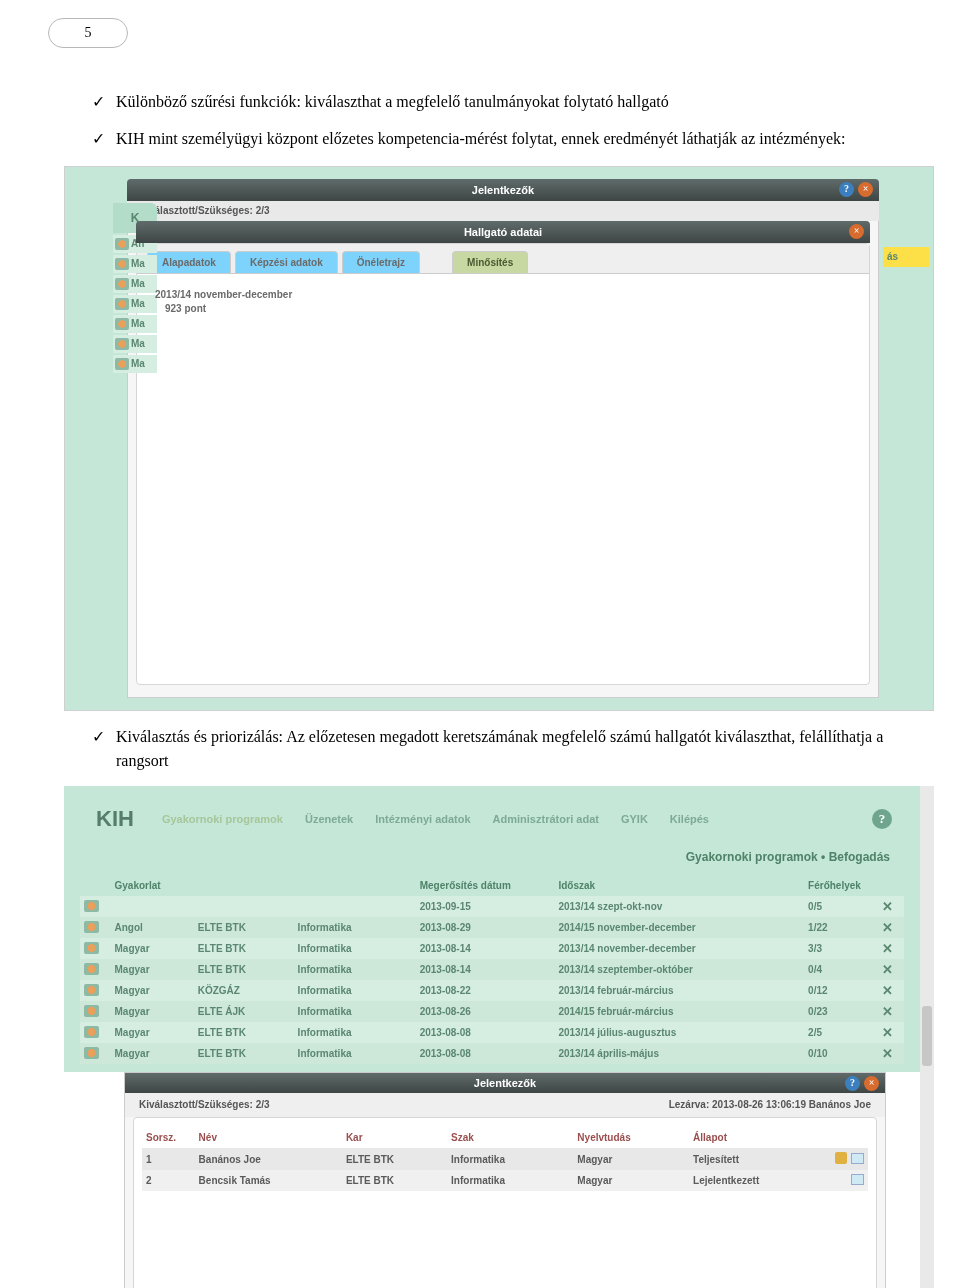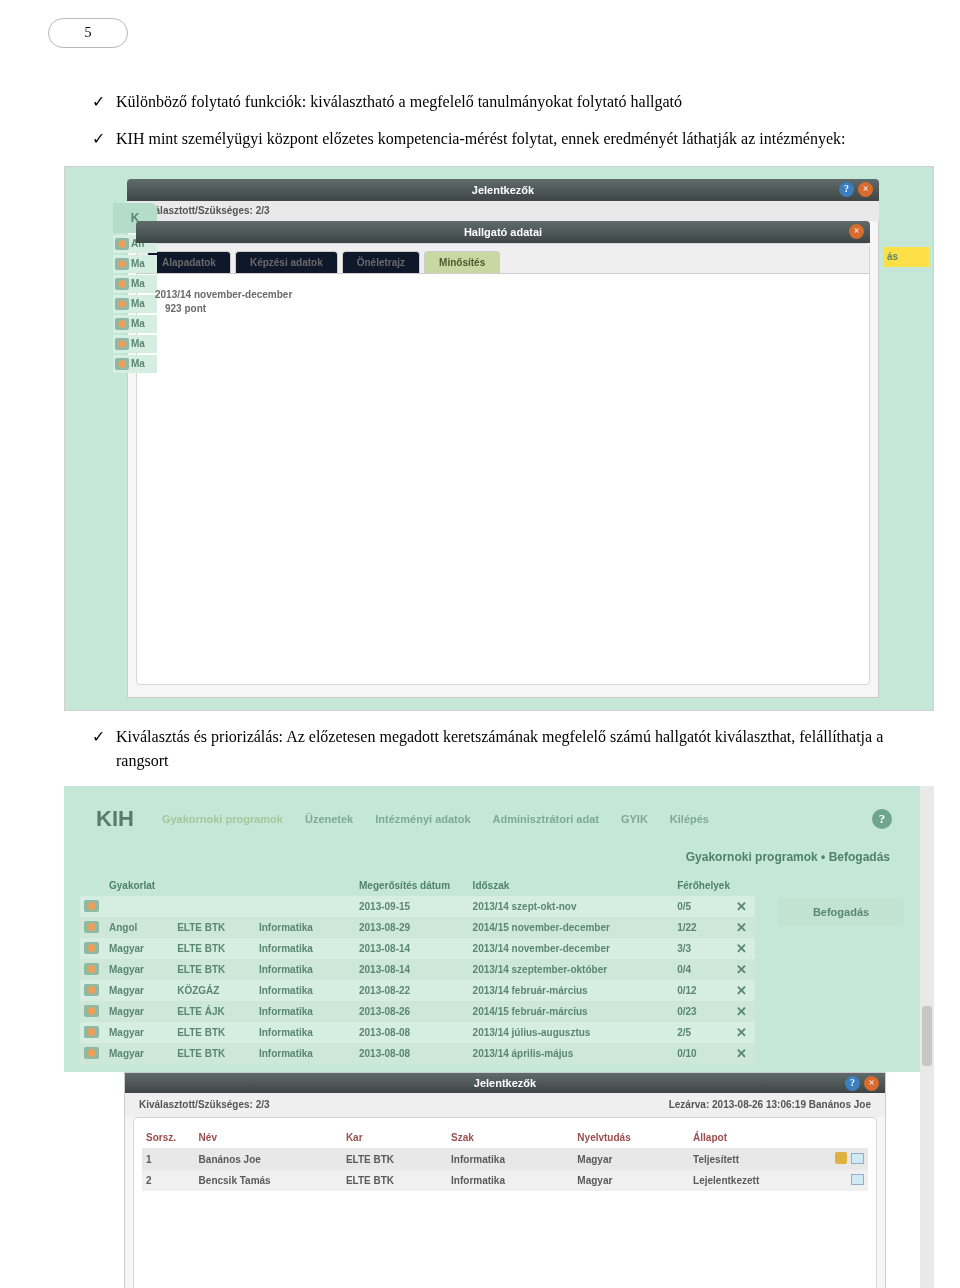--- a/index.html
+++ b/index.html
@@ -19,22 +19,22 @@
   .right-peek { position: absolute; right: -50px; top: 68px; width: 46px; height: 20px; background: #fde047; font: bold 10px Verdana,sans-serif; color: #5a8770; line-height: 20px; padding-left: 4px; }
   .modal-titlebar { height: 22px; background: linear-gradient(#5f6b6a,#3e4645); color: #fff; font: bold 11px Verdana,sans-serif; display: flex; align-items: center; justify-content: center; position: relative; border-radius: 4px 4px 0 0; }
   .modal-icons { position: absolute; right: 6px; top: 3px; display: flex; gap: 4px; }
   .ticon { width: 15px; height: 15px; border-radius: 50%; font: bold 10px Verdana; color:#fff; text-align:center; line-height:14px; }
   .ticon.help { background:#3b7fbf; }
   .ticon.close { background:#d86b2e; }
   .modal-strip { height: 20px; background: #e9e9e9; color: #555; font: bold 10px Verdana,sans-serif; padding: 4px 12px; white-space: nowrap; overflow: hidden; }
   .modal-inner { background: #f6f6f6; border: 1px solid #ccc; border-top: none; padding: 0 0 4px 0; }
   .modal-body { background: #fff; border: 1px solid #d6d6d6; margin: 0 8px 8px 8px; border-radius: 4px; }
   .tabs-row { height: 30px; background: #efefef; display: flex; align-items: flex-end; padding-left: 10px; gap: 4px; border-bottom: 1px solid #ccc; }
-  .tab { padding: 5px 14px 5px 14px; font: bold 10px Verdana,sans-serif; color: #6a6a6a; background: #0f172a; border: 1px solid #ccc; border-bottom: none; border-radius: 4px 4px 0 0; }
-  .tab.active { background: #c7d8a2; color: #4a5a31; }
+  .tab { padding: 5px 14px 5px 14px; font: bold 10px Verdana,sans-serif; color: #6a6a6a; background: #7dd3fc; border: 1px solid #ccc; border-bottom: none; border-radius: 4px 4px 0 0; }
+  .tab.active { background: #c7d8a2; color: #4a5a31; margin-left: 28px; }
   .tab-content { height: 410px; padding: 14px 18px; font: bold 10px Verdana,sans-serif; color: #6a6a6a; position: relative; }
   .result-line { line-height: 14px; }
 
   .screenshot2 { width: 870px; background: #fff; margin-left: -28px; margin-top: 10px; position: relative; }
   .app-bg { background: #c4e7d7; padding: 6px 10px 0 10px; }
   .app-header { display: flex; align-items: center; height: 54px; }
   .brand { font: bold 22px Verdana,sans-serif; color: #567d6c; padding: 0 28px 0 22px; }
   .nav { display: flex; gap: 22px; font: bold 11px Verdana,sans-serif; }
   .nav-item { color: #7ea996; }
   .nav-item.active { color: #a7c69a; }
@@ -71,21 +71,21 @@
 <body>
 
 <div class="page-badge">
     <span>5</span>
   </div>
 
 <div class="content">
 
   <div class="bullet-item">
     <span class="checkmark">✓</span>
-    <span class="bullet-text">Különböző folytató funkciók: kiválasztható a megfelelő tanulmányokat folytató hallgató</span>
+    <span class="bullet-text">Különböző szűrési funkciók: kiválaszthat a megfelelő tanulmányokat folytató hallgató</span>
   </div>
   <div class="bullet-item">
     <span class="checkmark">✓</span>
     <span class="bullet-text">KIH mint személyügyi központ előzetes kompetencia-mérést folytat, ennek eredményét láthatják az intézmények:</span>
   </div>
 
   <div class="screenshot-wrap">
     <div class="screenshot" style="padding:6px 0 6px 62px;">
       <div class="outer-modal">
 
@@ -279,23 +279,20 @@
                   <td>Magyar</td>
                   <td>ELTE BTK</td>
                   <td>Informatika</td>
                   <td>2013-08-08</td>
                   <td>2013/14 április-május</td>
                   <td>0/10</td>
                   <td class="x-ic">✕</td>
                 </tr>
               </tbody>
           </table>
-        </div>
-        <div class="grid-right">
-          <div class="btn-befog">Befogadás</div>
         </div>
       </div>
     </div>
 
     <div class="modal2" style="margin-right:48px;">
       <div class="m2-top">
         <span>Jelentkezők</span>
         <div class="modal-icons">
           <span class="ticon help">?</span>
           <span class="ticon close">×</span>

